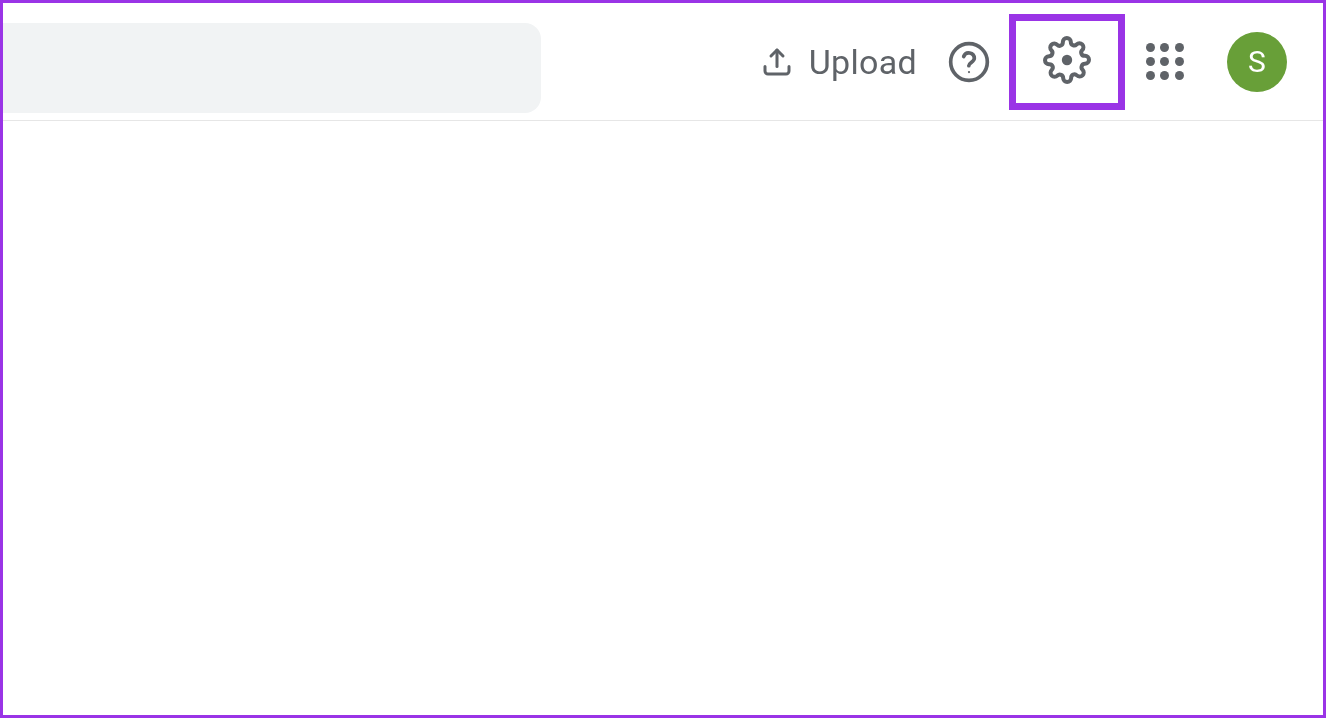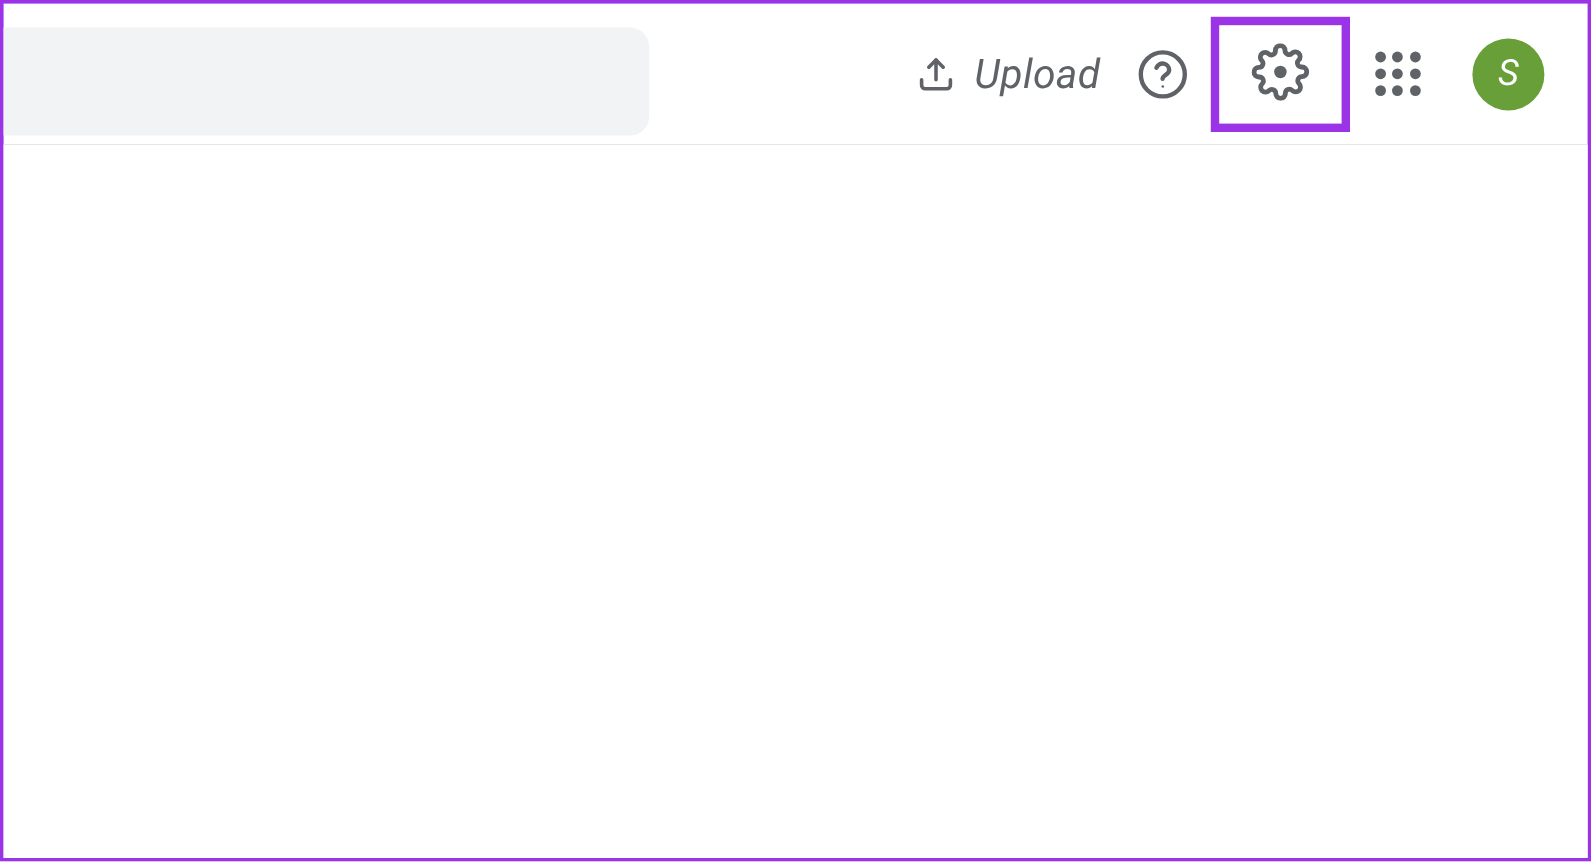--- a/index.html
+++ b/index.html
@@ -35,21 +35,20 @@
     margin-top: 12px;
     flex-shrink: 0;
   }
   .spacer {
     flex: 1;
   }
   .toolbar {
     display: flex;
     align-items: center;
     gap: 16px;
-    font-style: italic;
   }
   .upload-btn {
     display: flex;
     align-items: center;
     gap: 14px;
     color: #5f6368;
     cursor: pointer;
     padding: 8px 12px;
   }
   .upload-btn span.label {

